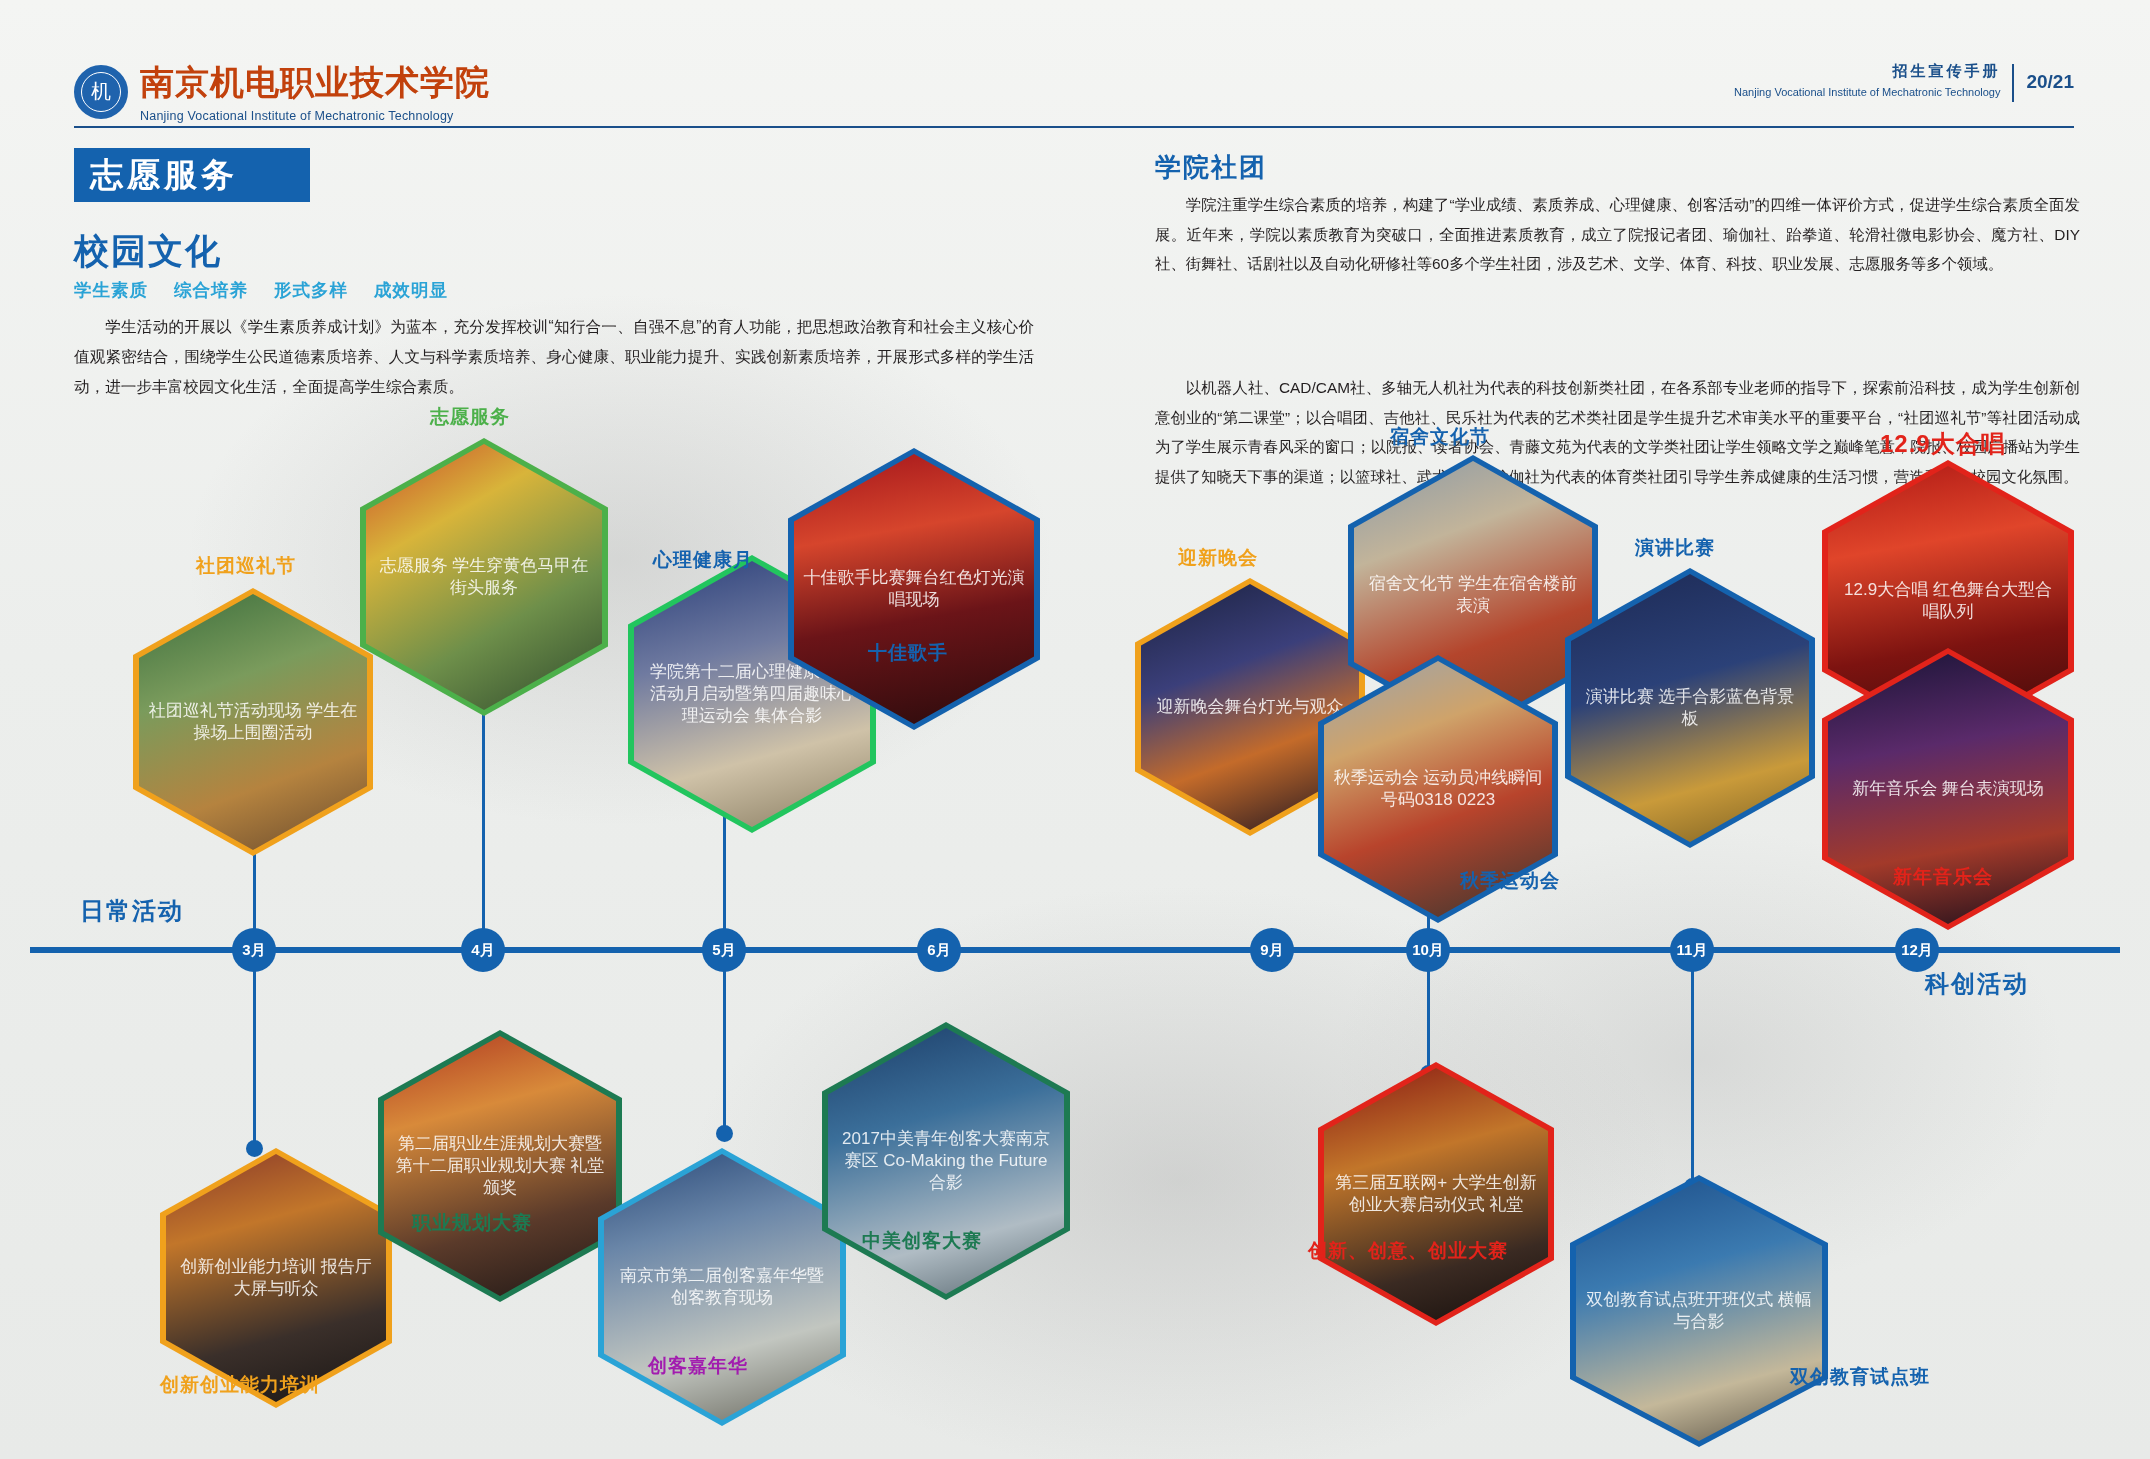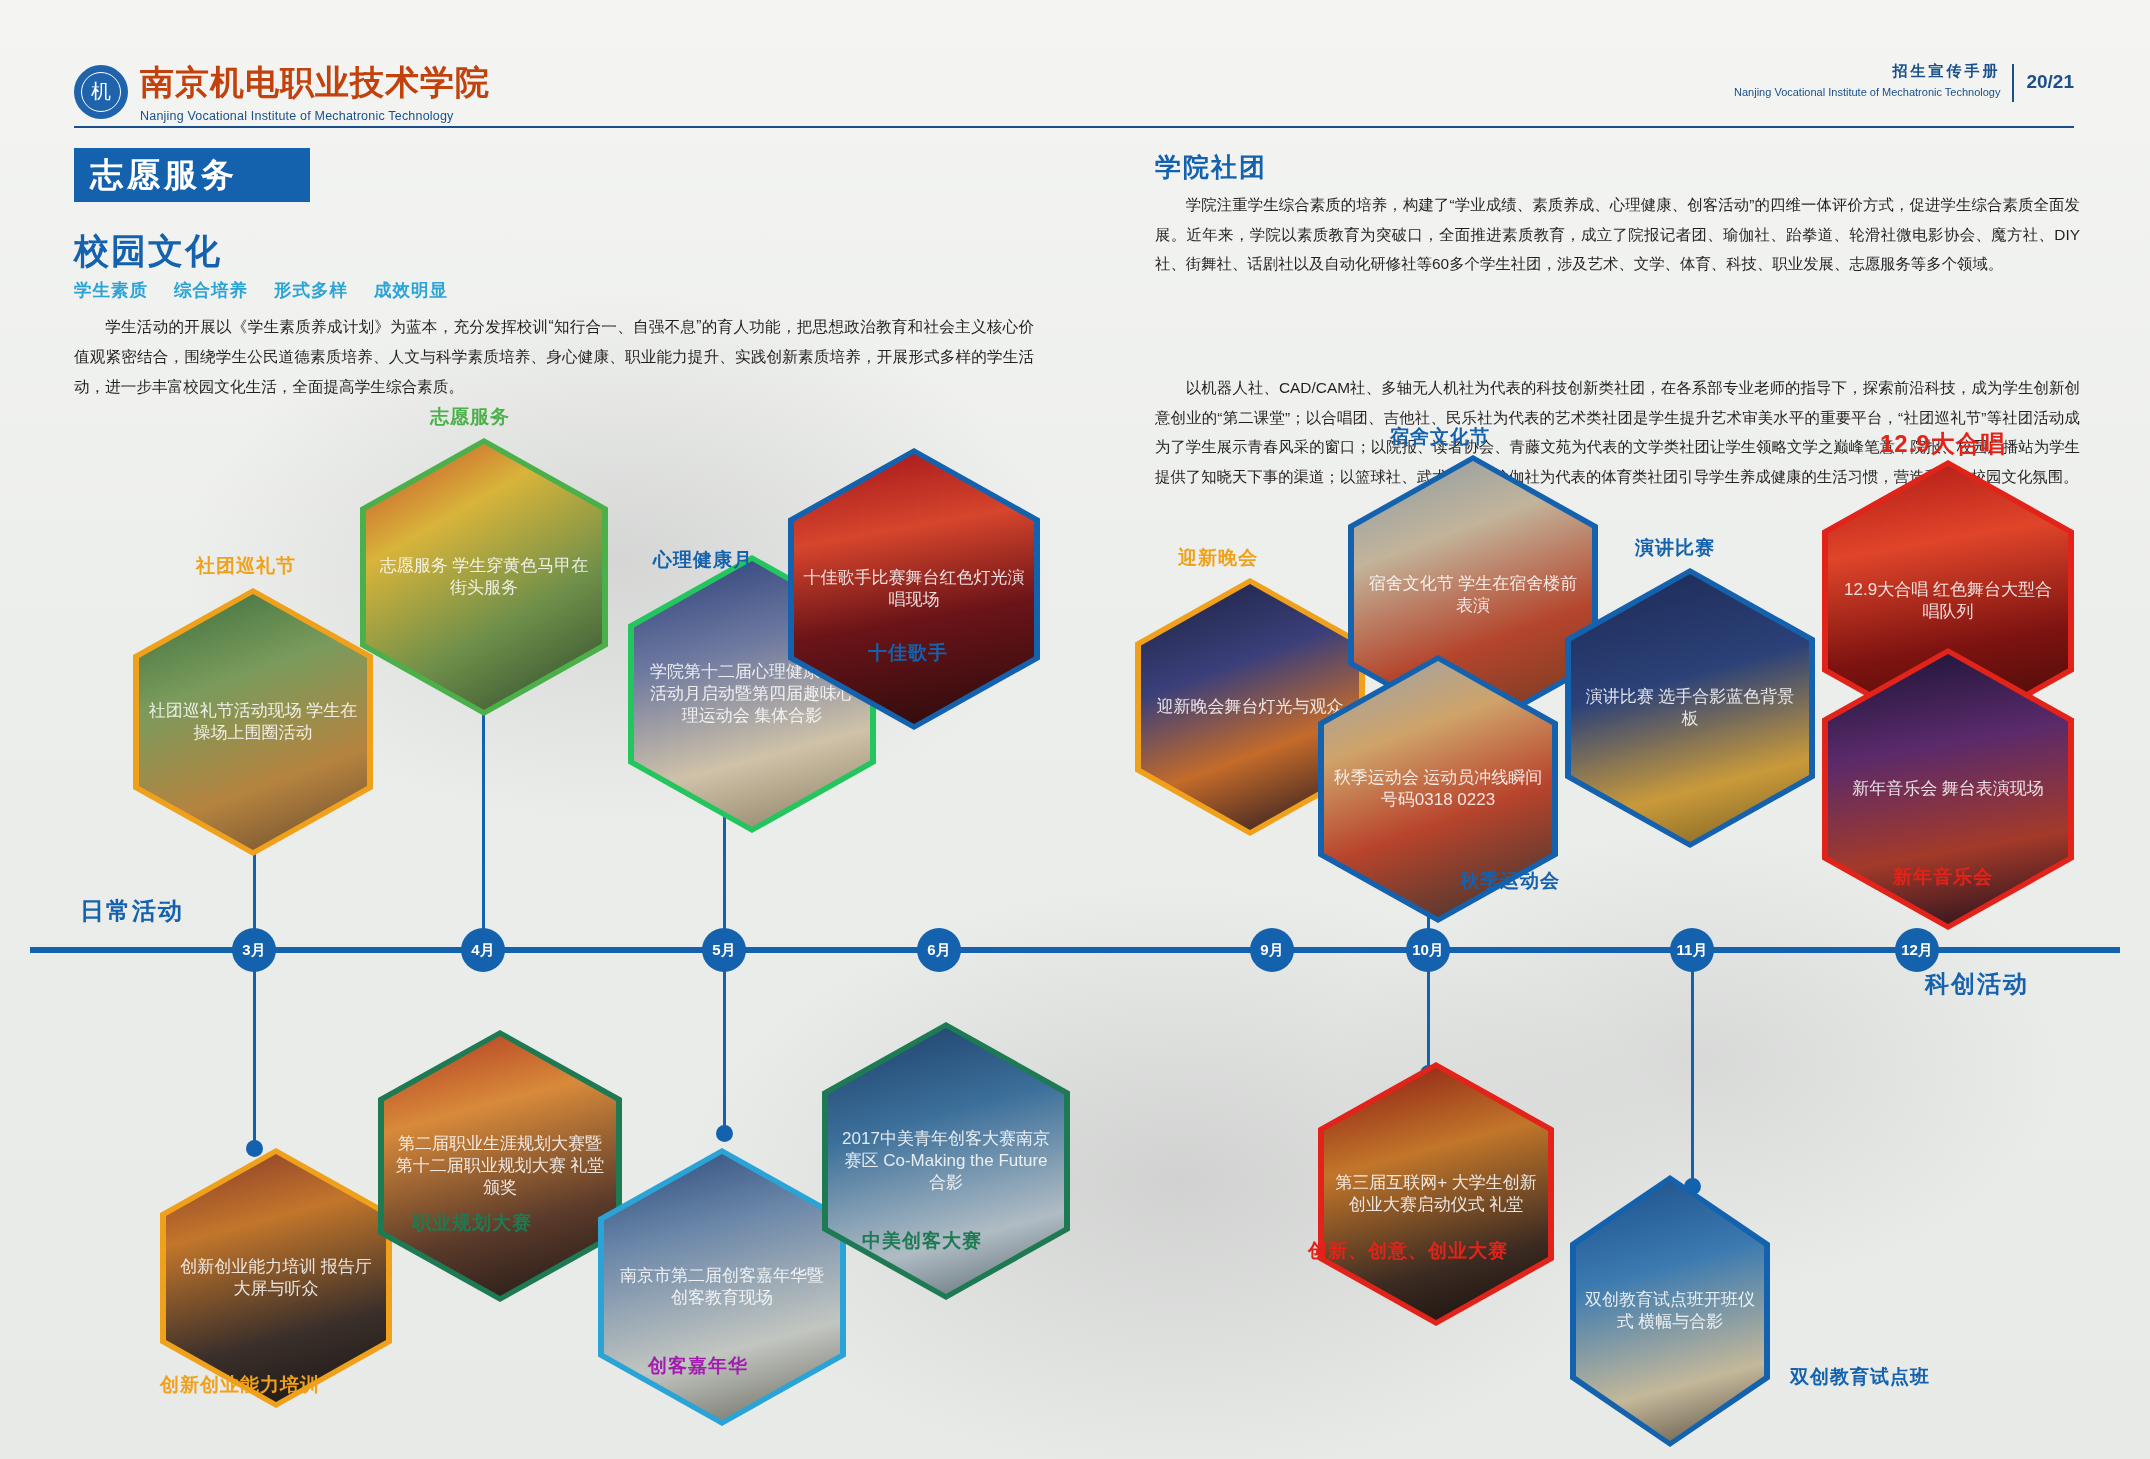--- a/index.html
+++ b/index.html
@@ -279,18 +279,18 @@
   <div class="hex" style="left:822px; top:1022px; width:248px; height:278px; background:#1d7a52;">
     <div class="hex-inner" style="background:linear-gradient(165deg,#1d3f6a 0%, #3b6f9a 35%, #b0bcc4 75%, #5a6a72 100%);">2017中美青年创客大赛南京赛区 Co-Making the Future 合影</div>
   </div>
   <div class="caption" style="left:862px; top:1228px; color:#1d7a52;">中美创客大赛</div>
 
   <div class="hex" style="left:1318px; top:1062px; width:236px; height:264px; background:#e2231a;">
     <div class="hex-inner" style="background:linear-gradient(165deg,#8a1a14 0%, #c2762a 35%, #3a2a22 75%, #170f0c 100%);">第三届互联网+ 大学生创新创业大赛启动仪式 礼堂</div>
   </div>
   <div class="caption" style="left:1308px; top:1238px; color:#e2231a;">创新、创意、创业大赛</div>
 
-  <div class="hex" style="left:1570px; top:1175px; width:200px; height:272px; background:#1462ae;">
+  <div class="hex" style="left:1570px; top:1175px; width:258px; height:272px; background:#1462ae;">
     <div class="hex-inner" style="background:linear-gradient(165deg,#1d4f8a 0%, #3b7ab0 35%, #c4b89a 75%, #5a5244 100%);">双创教育试点班开班仪式 横幅与合影</div>
   </div>
   <div class="caption" style="left:1790px; top:1364px; color:#1462ae;">双创教育试点班</div>
 
 </div>
 
 </body></html>

